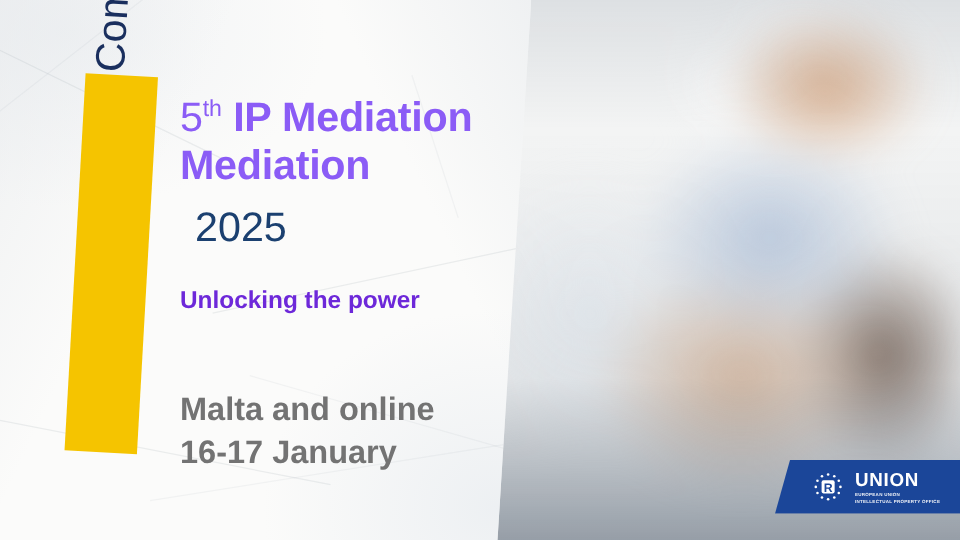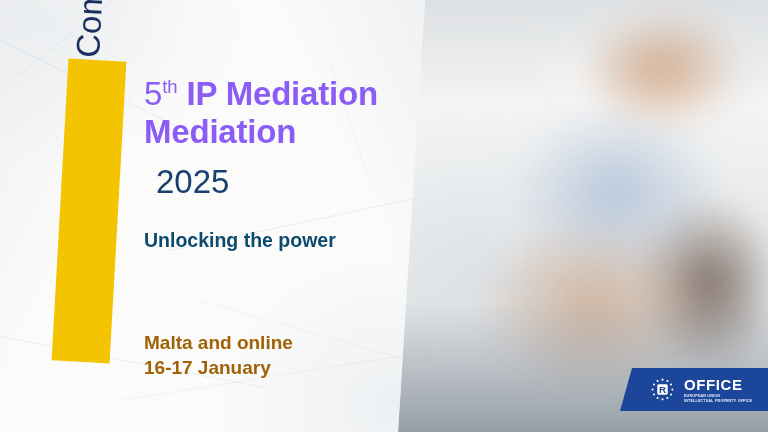--- a/index.html
+++ b/index.html
@@ -86,25 +86,25 @@
   }
   .h-main .ord{font-weight:400;}
   .h-main .ord sup{font-size:.56em;font-weight:400;vertical-align:super;letter-spacing:0;}
   .h-main .strong{font-weight:700;}
   .h-year{
     position:absolute;top:163px;left:0;
     color:#1b4070;font-weight:400;font-size:33px;line-height:1.16;margin-left:12px;
   }
   .h-sub{
     position:absolute;top:228px;left:0;width:250px;
-    color:#0c4a6e;font-weight:700;font-size:19.5px;line-height:1.32;
+    color:#6d28d9;font-weight:700;font-size:19.5px;line-height:1.32;
   }
   .h-place{
     position:absolute;top:310px;left:0;width:250px;
-    color:#a16207;font-weight:700;font-size:19px;line-height:1.32;margin-top:20px;
+    color:#737373;font-weight:700;font-size:26px;line-height:1.32;
   }
 
   
   .logobar{
     position:absolute;right:0;top:368px;width:148px;height:43px;
     background:#1b4699;
     clip-path:polygon(12px 0, 148px 0, 148px 43px, 0 43px);
     display:flex;align-items:center;
   }
   .eu-emblem{position:absolute;left:28px;top:7px;width:29px;height:29px;}
@@ -178,21 +178,21 @@
         <circle cx="33" cy="79.4" r="3.6"></circle>
         <circle cx="20.6" cy="67" r="3.6"></circle>
         <circle cx="16" cy="50" r="3.6"></circle>
         <circle cx="20.6" cy="33" r="3.6"></circle>
         <circle cx="33" cy="20.6" r="3.6"></circle>
       </g>
       <rect x="32" y="32" width="36" height="36" rx="5" fill="#ffffff"></rect>
       <text x="50" y="63" font-family="Liberation Sans, sans-serif" font-size="34" font-weight="700" fill="#1B4699" text-anchor="middle">R</text>
     </svg>
     <div class="logo-type">
-      <div class="logo-word">OFFICE</div>
+      <div class="logo-word">UNION</div>
       <div class="logo-subwrap">
         <div class="logo-sub1">EUROPEAN UNION</div>
         <div class="logo-sub2">INTELLECTUAL PROPERTY OFFICE</div>
       </div>
     </div>
   </div>
 
 </div>
 
 </body></html>

